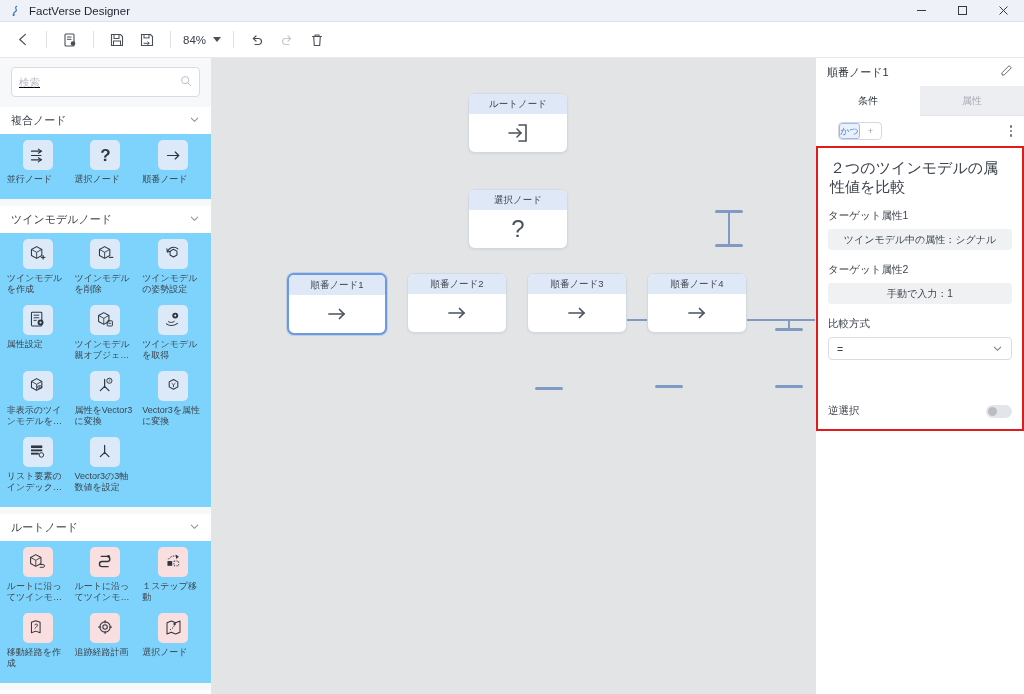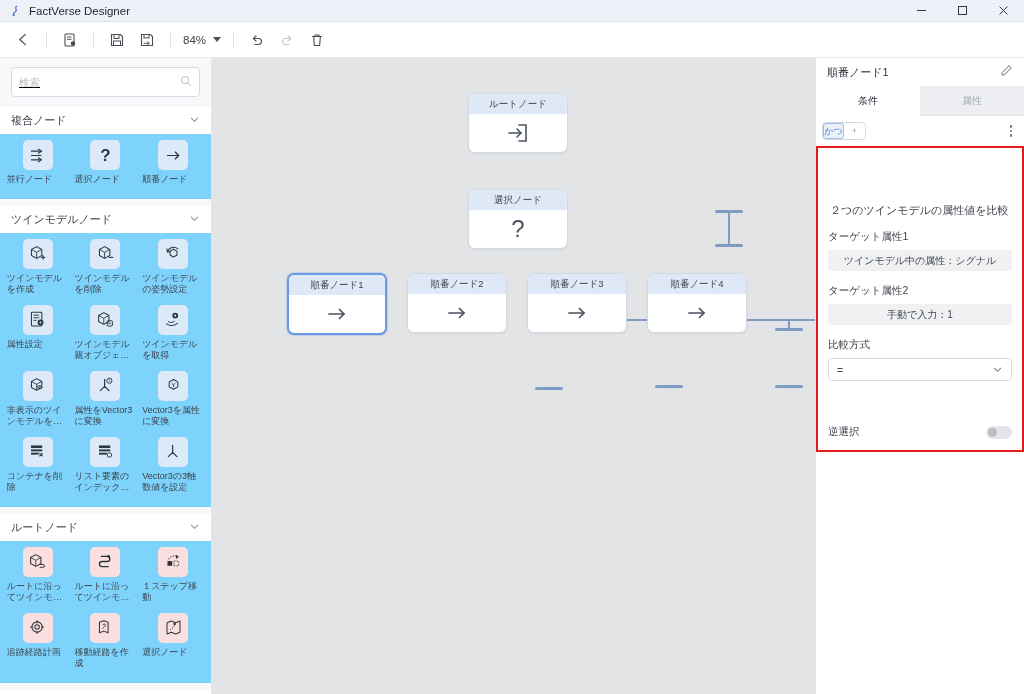--- a/index.html
+++ b/index.html
@@ -111,38 +111,38 @@
   .p-title { font-size: 11px; color: #2b313a; }
   .p-tabs { display: flex; height: 30px; flex: none; }
   .p-tab {
     flex: 1; display: flex; align-items: center; justify-content: center;
     font-size: 10px; cursor: pointer; border-bottom: 1px solid #e2e5ea;
   }
   .p-tab.active { background: #fff; color: #2b313a; border-bottom: 1px solid #fff; }
   .p-tab.inactive { background: #eceef1; color: #a7acb4; }
   .cond-bar {
     height: 30px; display: flex; align-items: center; justify-content: space-between;
-    padding: 0 9px 0 6px; flex: none;
+    padding: 0 9px 0 22px; flex: none;
   }
   .seg {
     display: flex; border: 1px solid #d4d9e0; border-radius: 4px; overflow: hidden;
     height: 18px; background: #fff;
   }
   .seg-btn {
     width: 21px; display: flex; align-items: center; justify-content: center;
     font-size: 9px; cursor: pointer; color: #9aa0a8;
   }
   .seg-btn.active { color: #4a7fd1; background: #eaf1fb; border: 1px solid #9cbdea; border-radius: 3px; }
   .kebab { display: flex; flex-direction: column; gap: 2px; cursor: pointer; padding: 4px 3px; }
   .kebab i { width: 2.5px; height: 2.5px; background: #6d737b; border-radius: 50%; display: block; }
   .redzone {
     border: 2px solid #e01b1b; margin: 0; flex: none;
   }
   .rz-inner { padding: 7px 10px 11px 10px; }
-  .rz-desc { font-size: 11px; color: #3d434c; padding: 4px 0 12px 2px; margin-top: 44px; }
+  .rz-desc { font-size: 15px; color: #3d434c; padding: 4px 0 12px 2px; }
   .fld-label { font-size: 10.5px; color: #3d434c; margin-bottom: 6px; }
   .fld-val {
     height: 21px; background: #f0f1f3; border-radius: 3px; display: flex;
     align-items: center; justify-content: center; font-size: 10px; color: #3d434c;
     margin-bottom: 13px; cursor: pointer;
   }
   .sel {
     height: 23px; border: 1px solid #d9dde3; border-radius: 4px; display: flex;
     align-items: center; justify-content: space-between; padding: 0 8px;
     font-size: 10.5px; color: #3d434c; margin-bottom: 12px; cursor: pointer; background:#fff;
@@ -399,32 +399,20 @@
                   </svg>
                 </div>
                 <div class="plabel">Vector3を属性に変換</div>
               </div>
               <div class="pitem">
                 <div class="ptile tile-blue">
                   <svg width="19" height="19" viewBox="0 0 22 22">
                     <rect x="3.5" y="4" width="13" height="3" fill="#2f353d"></rect>
                     <rect x="3.5" y="8.6" width="13" height="2.2" fill="#2f353d"></rect>
                     <rect x="3.5" y="12.4" width="9" height="2.2" fill="#2f353d"></rect>
-                    <line x1="13.2" y1="13" x2="17" y2="16.5" stroke="#2f353d" stroke-width="1.2"></line>
-                    <line x1="17" y1="13" x2="13.2" y2="16.5" stroke="#2f353d" stroke-width="1.2"></line>
-                  </svg>
-                </div>
-                <div class="plabel">コンテナを削除</div>
-              </div>
-              <div class="pitem">
-                <div class="ptile tile-blue">
-                  <svg width="19" height="19" viewBox="0 0 22 22">
-                    <rect x="3.5" y="4" width="13" height="3" fill="#2f353d"></rect>
-                    <rect x="3.5" y="8.6" width="13" height="2.2" fill="#2f353d"></rect>
-                    <rect x="3.5" y="12.4" width="9" height="2.2" fill="#2f353d"></rect>
                     <circle cx="15.5" cy="15" r="2.6" fill="none" stroke="#2f353d" stroke-width="1.1"></circle>
                   </svg>
                 </div>
                 <div class="plabel">リスト要素のインデック…</div>
               </div>
               <div class="pitem">
                 <div class="ptile tile-blue">
                   <svg width="19" height="19" viewBox="0 0 22 22">
                     <path d="M10 4v8M10 12L5 17M10 12l5 5" stroke="#2f353d" stroke-width="1.4" fill="none" stroke-linecap="round"></path>
                   </svg>
@@ -467,38 +455,38 @@
                     <rect x="11.5" y="10.5" width="5.5" height="5.5" fill="none" stroke="#2f353d" stroke-width="1" stroke-dasharray="1.6 1.4"></rect>
                     <path d="M5 8.5C8 4 13 4 16 5.5" fill="none" stroke="#2f353d" stroke-width="1.1" stroke-dasharray="1.8 1.4"></path>
                     <polyline points="13.6,3.6 16.6,5.4 14,7.6" fill="#2f353d" stroke="#2f353d" stroke-width="1"></polyline>
                   </svg>
                 </div>
                 <div class="plabel">１ステップ移動</div>
               </div>
               <div class="pitem">
                 <div class="ptile tile-pink">
                   <svg width="19" height="19" viewBox="0 0 22 22">
+                    <path d="M4 5l5-1.8 5 1.8V17l-5-1.8L4 17z" fill="none" stroke="#2f353d" stroke-width="1.2" stroke-linejoin="round"></path>
+                    <path d="M8 12c1.5-1.5 3-2.5 3-4a1.6 1.6 0 0 0-3 0" fill="none" stroke="#2f353d" stroke-width="1.1" stroke-linecap="round"></path>
+                  </svg>
+                </div>
+                <div class="plabel">移動経路を作成</div>
+              </div>
+              <div class="pitem">
+                <div class="ptile tile-pink">
+                  <svg width="19" height="19" viewBox="0 0 22 22">
                     <circle cx="10.5" cy="10.5" r="6" fill="none" stroke="#2f353d" stroke-width="1.2"></circle>
                     <circle cx="10.5" cy="10.5" r="2.6" fill="none" stroke="#2f353d" stroke-width="1.2"></circle>
                     <line x1="10.5" y1="2.5" x2="10.5" y2="6" stroke="#2f353d" stroke-width="1.2"></line>
                     <line x1="10.5" y1="15" x2="10.5" y2="18.5" stroke="#2f353d" stroke-width="1.2"></line>
                     <line x1="2.5" y1="10.5" x2="6" y2="10.5" stroke="#2f353d" stroke-width="1.2"></line>
                     <line x1="15" y1="10.5" x2="18.5" y2="10.5" stroke="#2f353d" stroke-width="1.2"></line>
                   </svg>
                 </div>
                 <div class="plabel">追跡経路計画</div>
-              </div>
-              <div class="pitem">
-                <div class="ptile tile-pink">
-                  <svg width="19" height="19" viewBox="0 0 22 22">
-                    <path d="M4 5l5-1.8 5 1.8V17l-5-1.8L4 17z" fill="none" stroke="#2f353d" stroke-width="1.2" stroke-linejoin="round"></path>
-                    <path d="M8 12c1.5-1.5 3-2.5 3-4a1.6 1.6 0 0 0-3 0" fill="none" stroke="#2f353d" stroke-width="1.1" stroke-linecap="round"></path>
-                  </svg>
-                </div>
-                <div class="plabel">移動経路を作成</div>
               </div>
               <div class="pitem">
                 <div class="ptile tile-pink">
                   <svg width="19" height="19" viewBox="0 0 22 22">
                     <path d="M3.5 5.5l5-2 5 2 5-2v13l-5 2-5-2-5 2z" fill="none" stroke="#2f353d" stroke-width="1.2" stroke-linejoin="round"></path>
                     <path d="M7 14c2-2 5-3 5-6" fill="none" stroke="#2f353d" stroke-width="1.1" stroke-dasharray="1.6 1.3"></path>
                     <circle cx="12.3" cy="7" r="1.4" fill="#2f353d"></circle>
                   </svg>
                 </div>
                 <div class="plabel">選択ノード</div>

